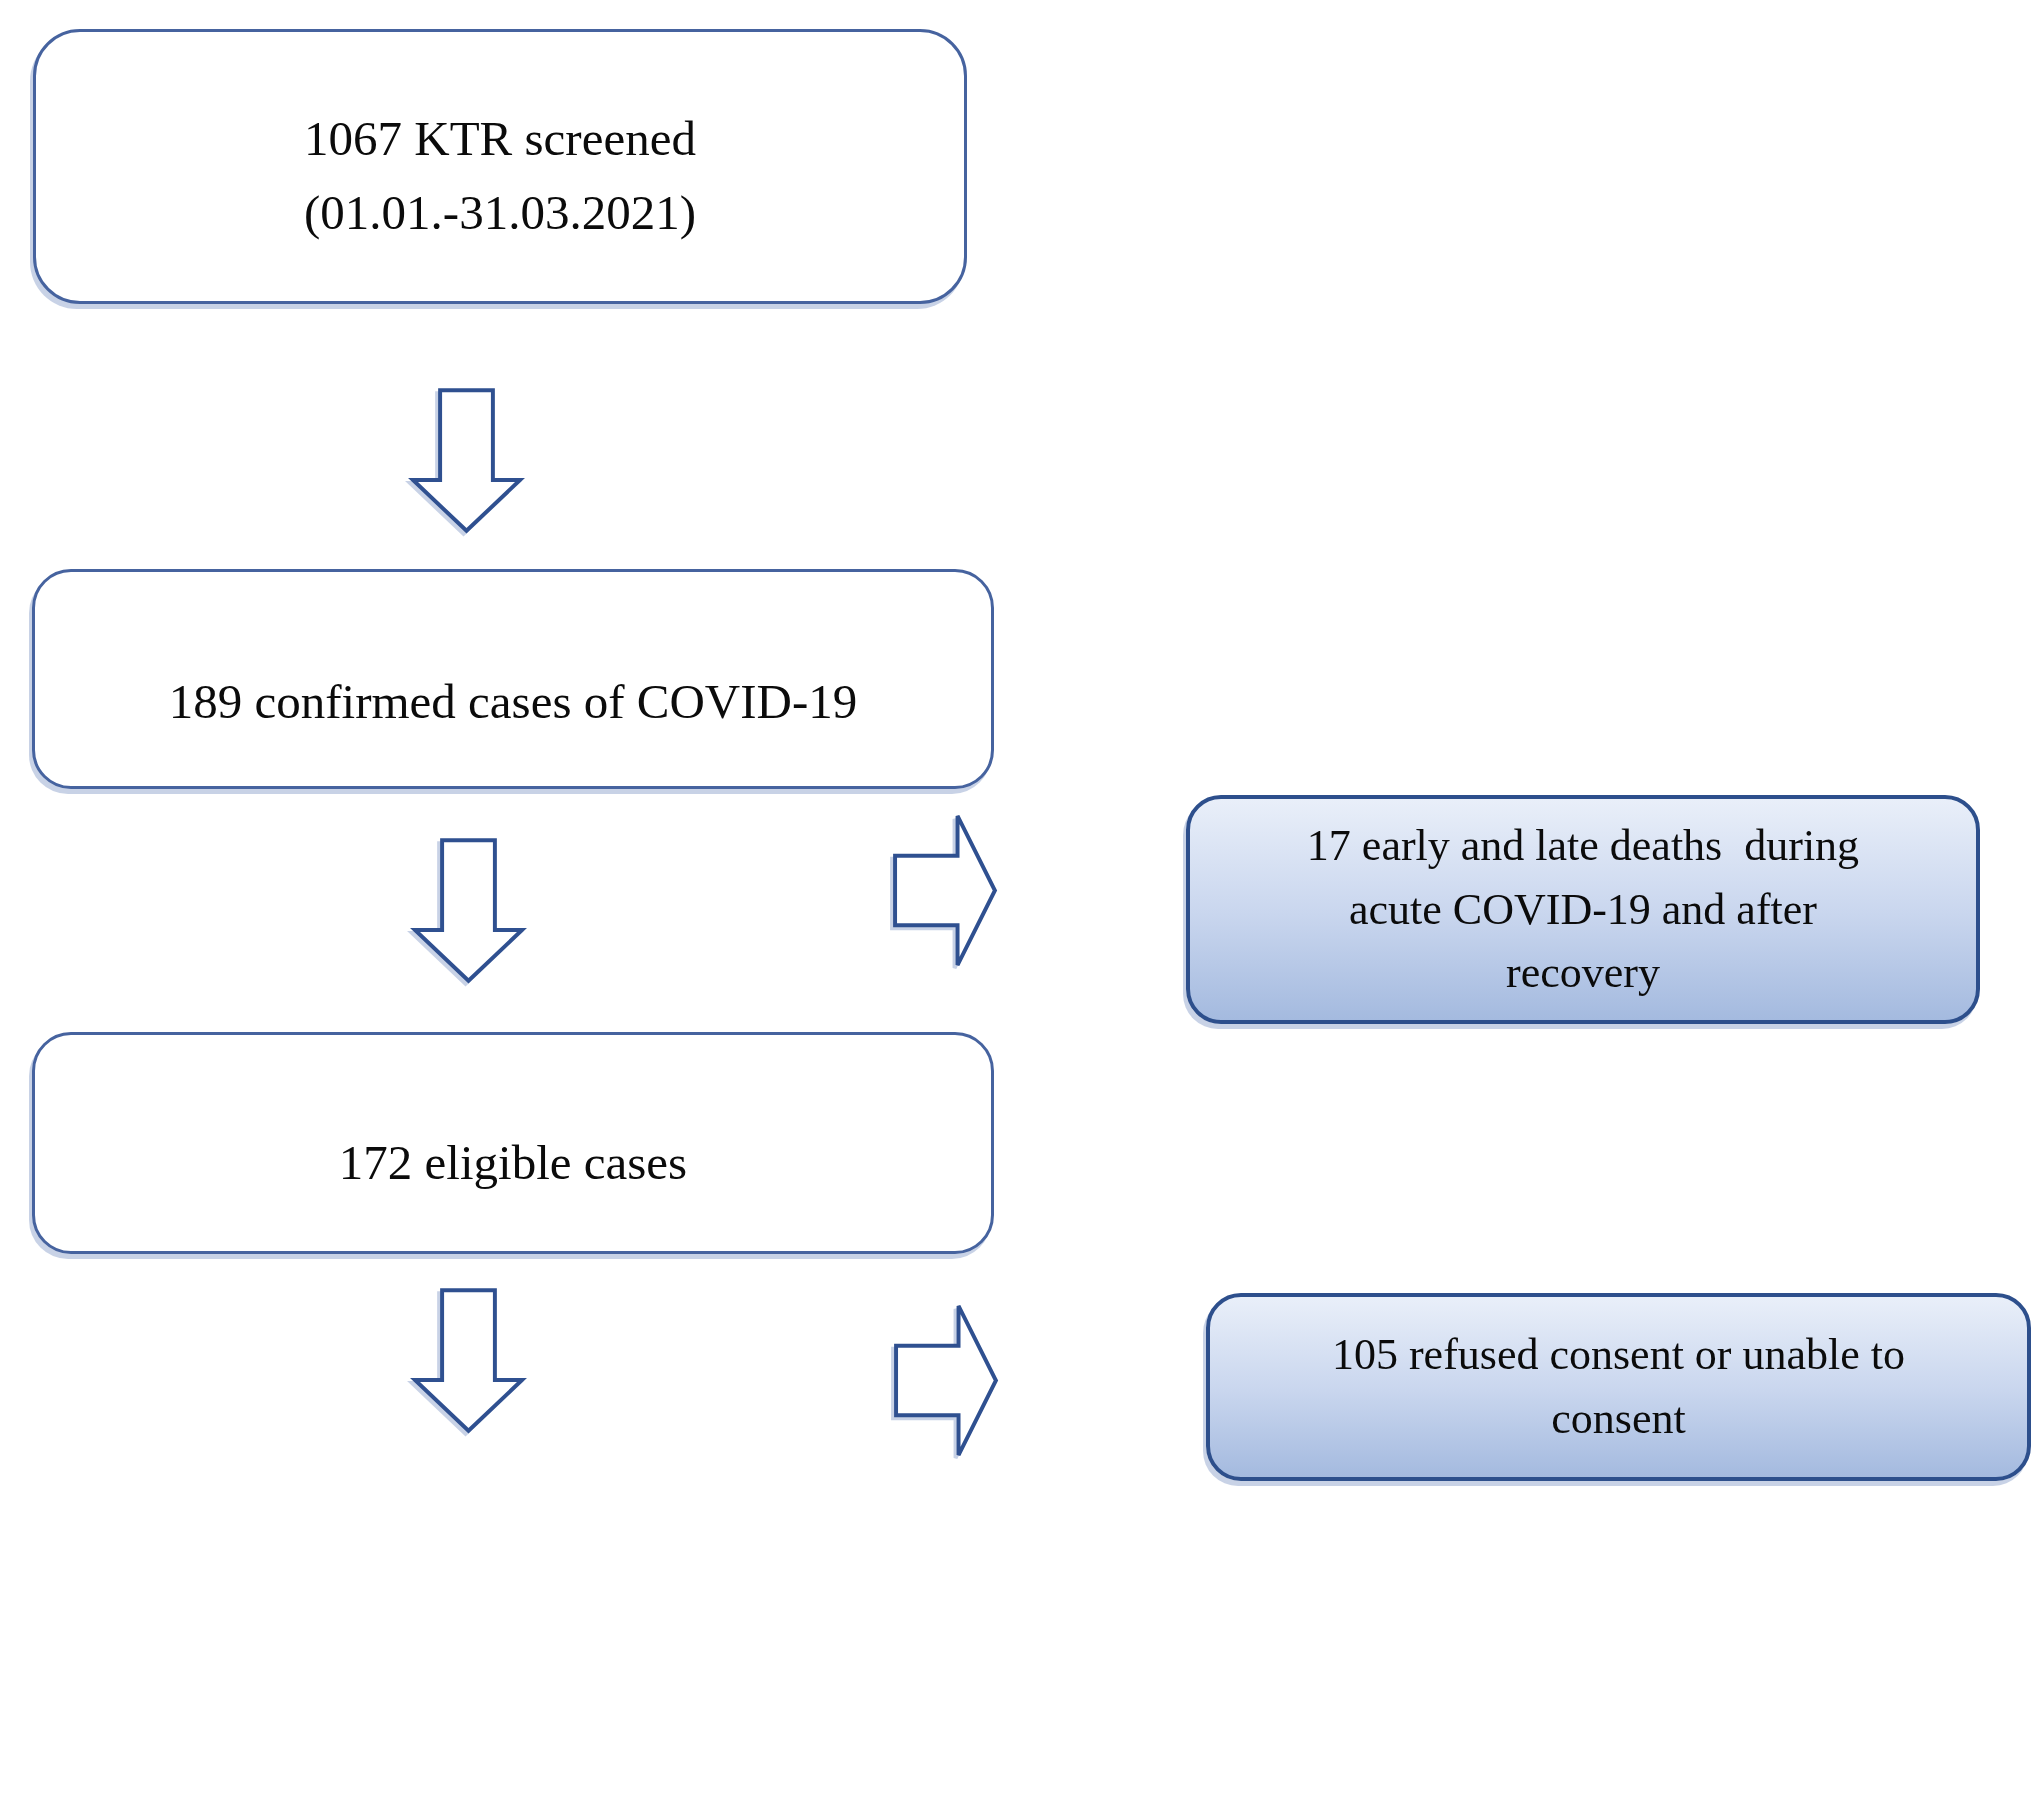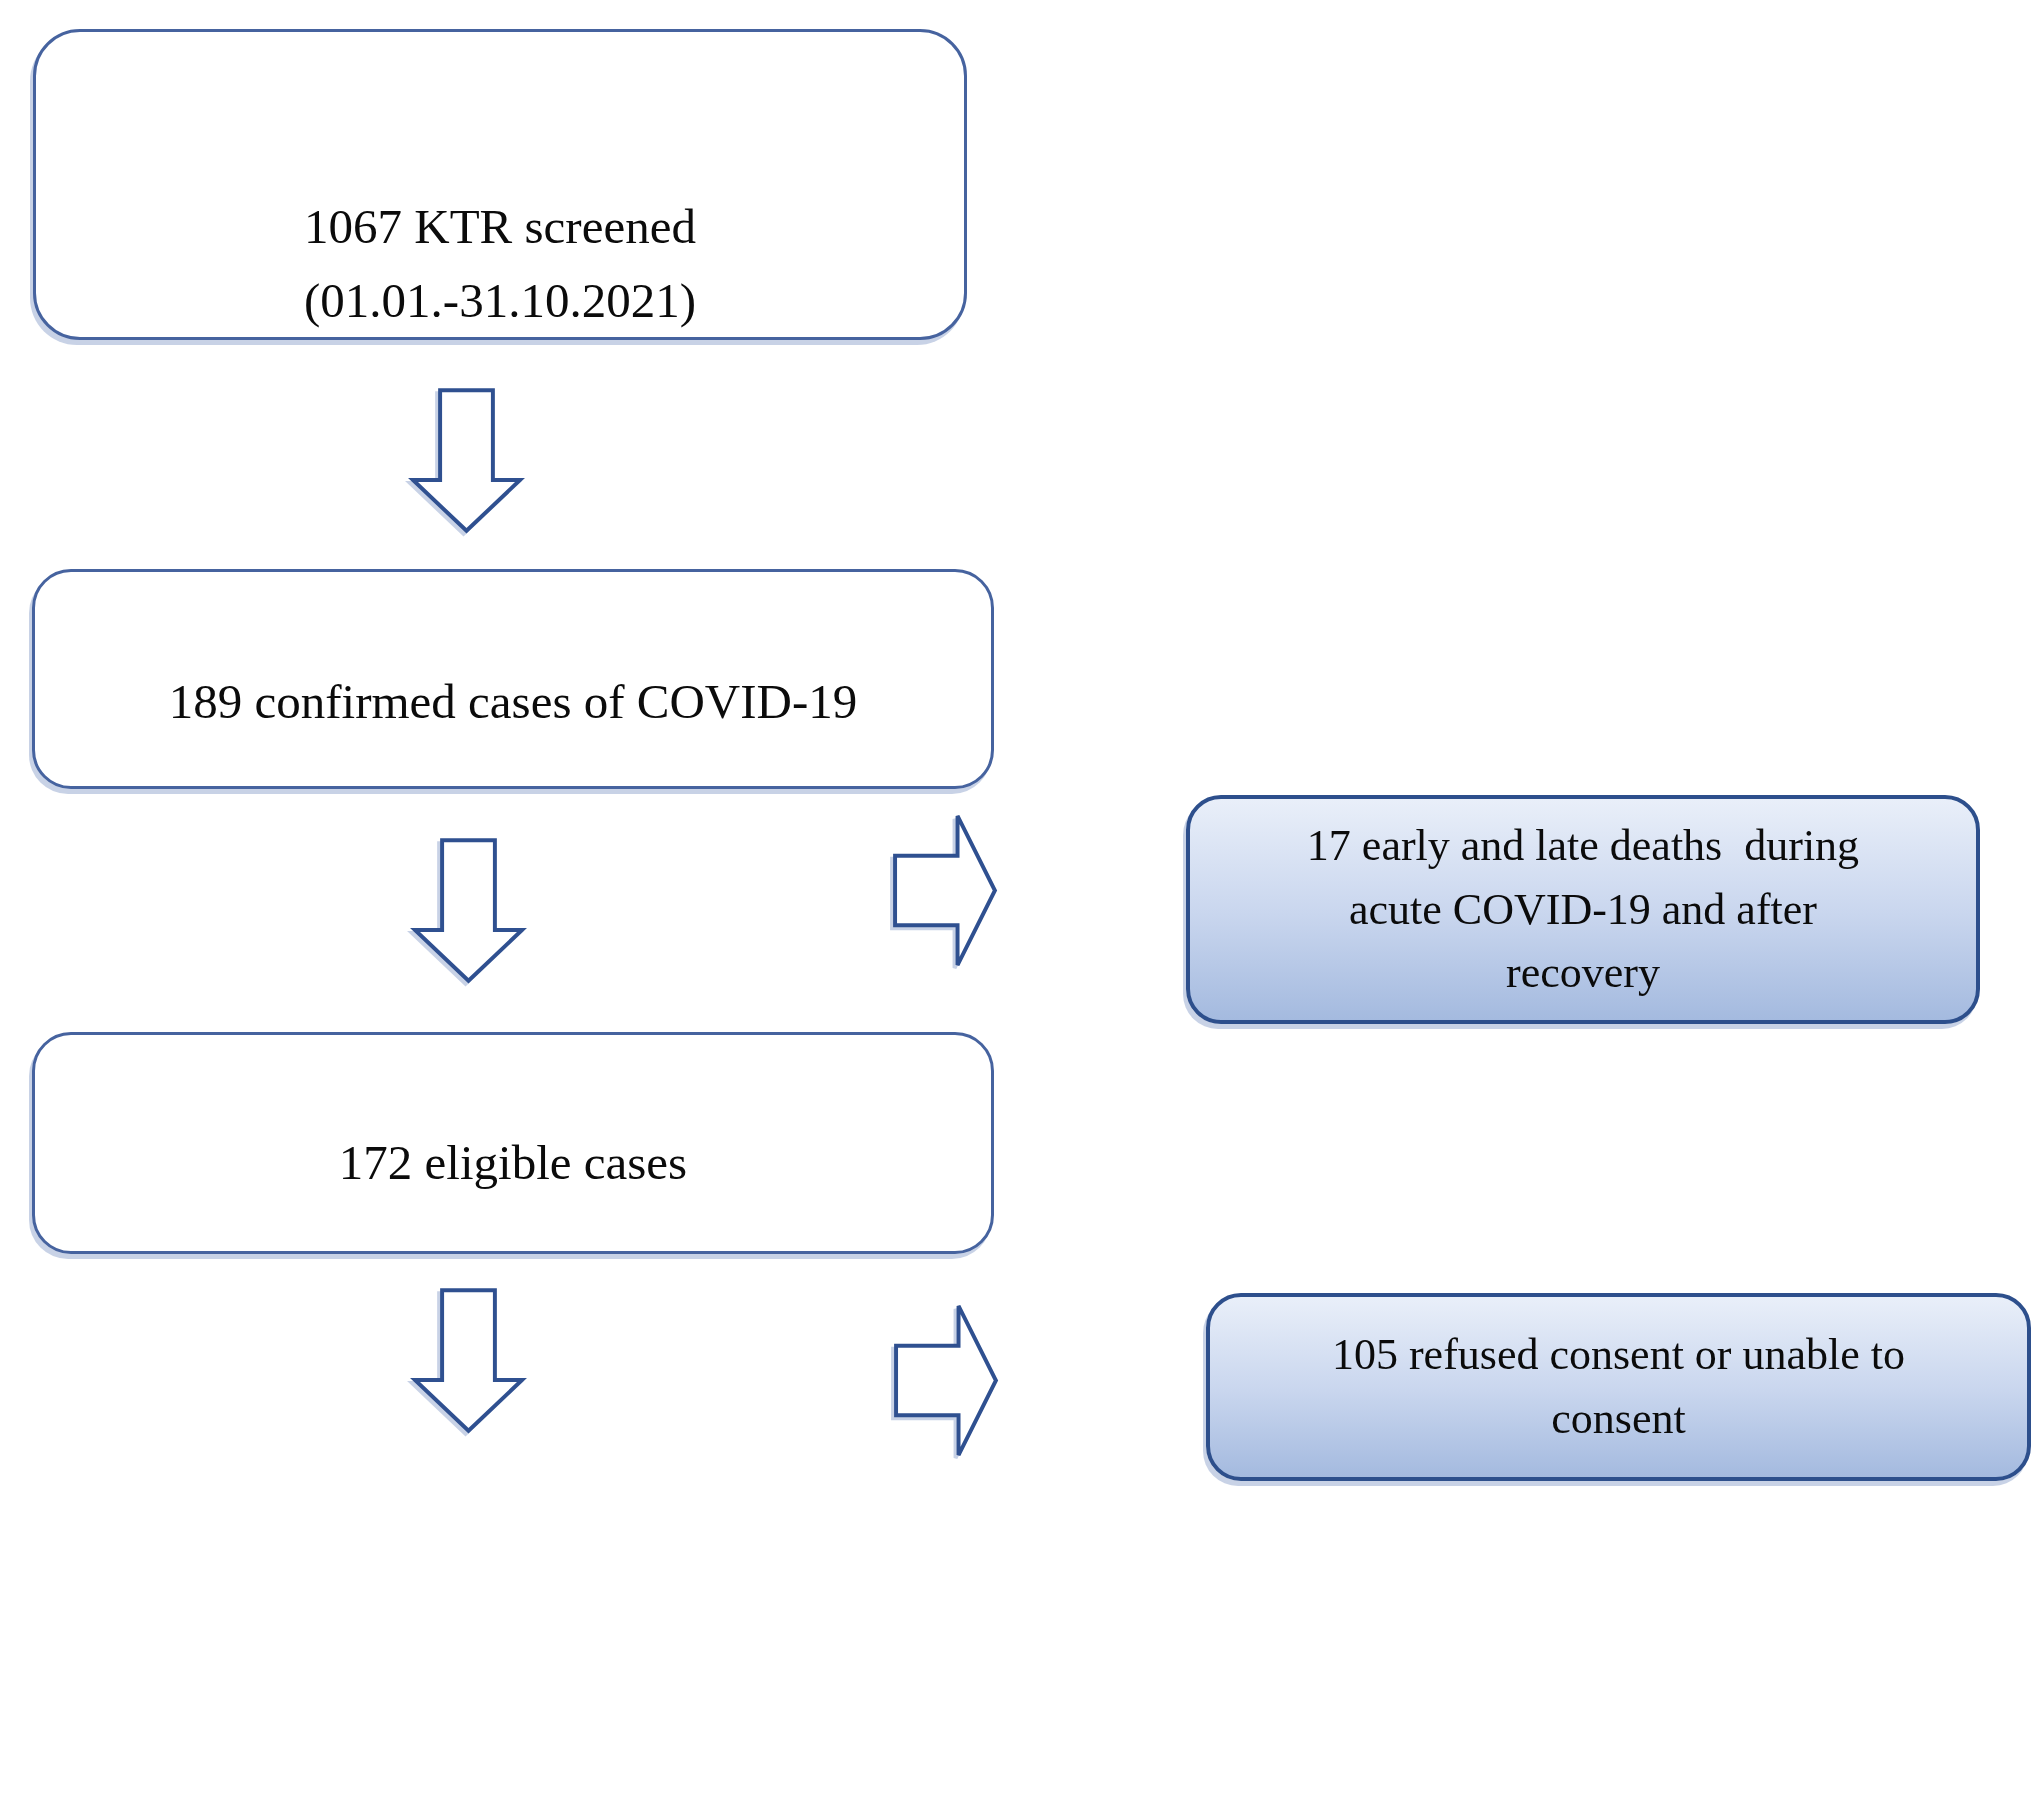--- a/index.html
+++ b/index.html
@@ -33,21 +33,21 @@
     background: linear-gradient(180deg,
       var(--grad-top, #e9eff9) 0%,
       var(--grad-mid, #c9d6ee) 52%,
       var(--grad-bottom, #a4badf) 100%);
     border: 4.4px solid var(--side-border, #2d4f8c);
     box-shadow: -3px 5px 0 var(--shadow, rgba(146,166,205,0.5));
   }
   .wbox .line { font-size: 49px; line-height: 1.5; white-space: pre-wrap; }
   .sbox .line { font-size: 44px;  line-height: 1.45; white-space: pre-wrap; }
 
-  .box-screened  { left: 33px;   top: 29px;   width: 934px; height: 311px; border-radius: 47px; padding-top: 18px; justify-content: flex-end; }
+  .box-screened  { left: 33px;   top: 29px;   width: 934px; height: 275px; border-radius: 47px; padding-top: 18px; }
   .box-confirmed { left: 32px;   top: 569px; width: 962px; height: 220px; border-radius: 39px; padding-top: 46px; }
   .box-eligible  { left: 32px;   top: 1004px; width: 962px; height: 222px; border-radius: 39px; padding-top: 39px; margin-top: 28px; }
   .box-included  { left: 60px;  top: 1500px; width: 955px; height: 285px; border-radius: 54px; }
   .sbox-deaths   { left: 1186px; top: 795px; width: 794px; height: 229px; border-radius: 35px; }
   .sbox-refused  { left: 1186px; top: 1293px; width: 825px; height: 188px; border-radius: 35px; margin-left: 20px; }
 
   svg.arrow {
     position: absolute;
     overflow: visible;
     filter: drop-shadow(-3px 3px 0 var(--shadow, rgba(146,166,205,0.5)));
@@ -64,21 +64,21 @@
   .arrow-right-1 { left: 893px; top: 814px; width: 104px; height: 153px; }
   .arrow-right-2 { left: 894px; top: 1304px; width: 104px; height: 153px; }
 </style>
 </head>
 <body>
 
 <div class="stage">
 
   <div class="box wbox box-screened">
     <div class="line">1067 KTR screened</div>
-    <div class="line">(01.01.-31.10.2021)</div>
+    <div class="line">(01.01.-31.03.2021)</div>
   </div>
 
   <svg class="arrow arrow-down-1" viewBox="0 0 225 293">
     <polygon points="59,4 166,4 166,186 221,186 112.5,289 4,186 59,186"></polygon>
   </svg>
 
   <div class="box wbox box-confirmed">
     <div class="line">189 confirmed cases of COVID-19</div>
   </div>
 

